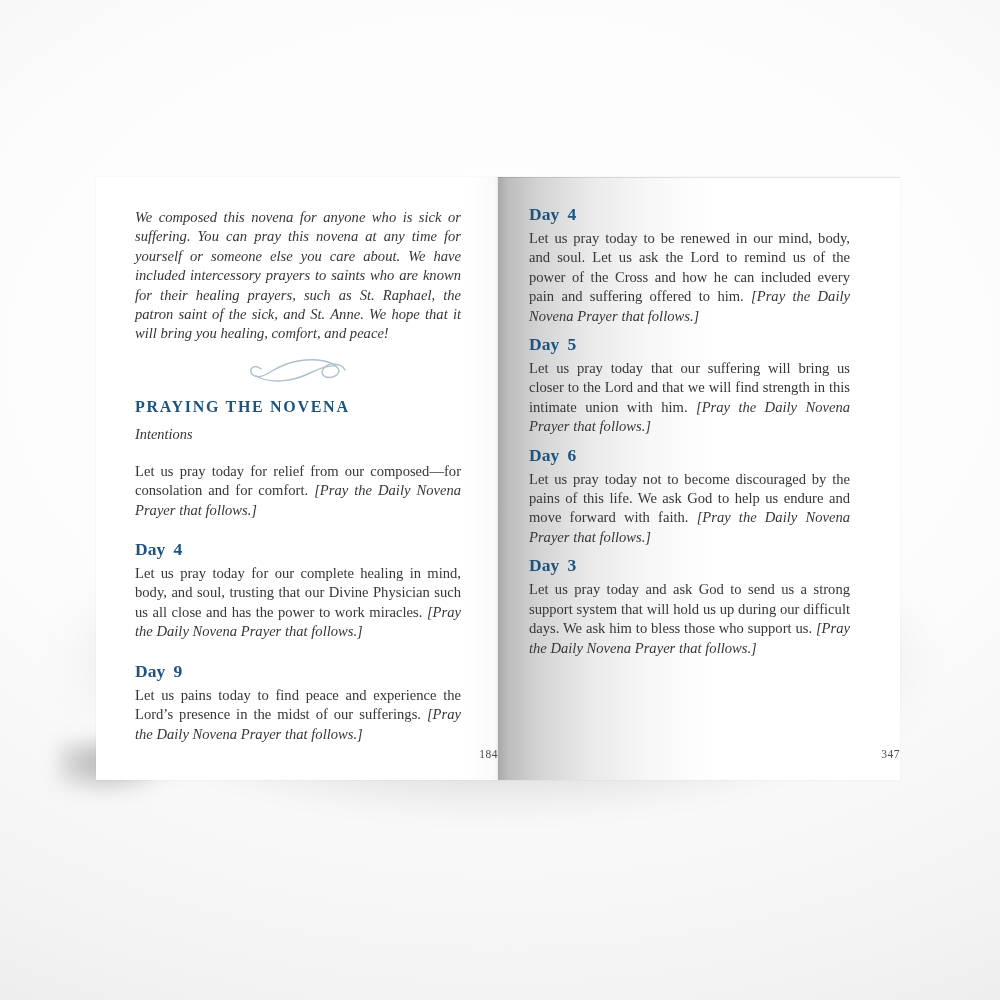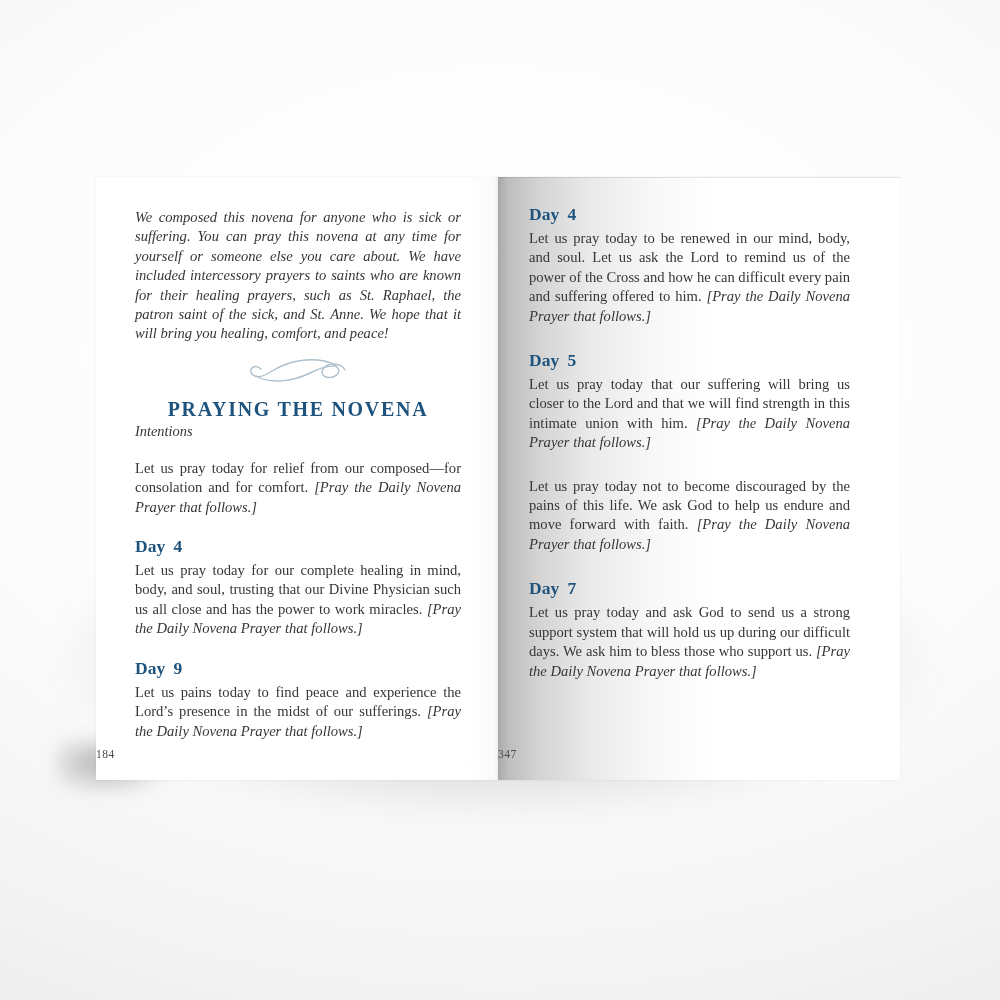--- a/index.html
+++ b/index.html
@@ -79,57 +79,57 @@
     text-align: justify;
     color: var(--body-text, #333);
     font-style: italic;
   }
   .flourish {
     text-align: center;
     margin: 10px 0 2px 0;
     height: 32px;
   }
   .section-title {
-    margin: 12px 0 2px 0;
-    text-align: center;
-    font-size: 20px;
+    margin: 12px 0 10px 0;
+    text-align: left;
+    font-size: 16px;
     font-weight: bold;
     letter-spacing: 1.7px;
     color: var(--heading, #1e537e);
   }
   .intentions {
     margin: 0 0 13px 0;
     font-style: italic;
     font-size: 14.4px;
     color: var(--body-text, #333);
   }
   .day { margin-top: 19px; }
   .page-right .day:first-child { margin-top: 2px; }
-  .page-right .day + .day { margin-top: 24px; }
+  .page-right .day + .day { margin-top: 8px; }
   .day h3 {
     margin: 0 0 4px 0;
     font-size: 17.5px;
     font-weight: bold;
     word-spacing: 4px;
     color: var(--heading, #1e537e);
   }
   .day p {
     margin: 0;
     font-size: 14.6px;
     line-height: 1.33;
     text-align: justify;
     color: var(--body-text, #333);
   }
   .day em { font-style: italic; }
   .page-num {
     position: absolute;
     bottom: 20px;
     left: 0;
     right: 0;
-    text-align: left;
+    text-align: right;
     font-size: 11.5px;
     color: var(--page-number, #4a4a4a);
     letter-spacing: 0.5px;
   }
 </style>
 </head>
 <body>
 
 <div class="stage">
   <div class="book">
@@ -167,37 +167,38 @@
           <em>[Pray the Daily Novena Prayer that follows.]</em></p>
       </section>
 
       <div class="page-num">184</div>
     </div>
 
     <div class="page page-right">
 
       <section class="day">
         <h3>Day 4</h3>
-        <p><span>Let us pray today to be renewed in our mind, body, and soul. Let us ask the Lord to remind us of the power of the Cross and how he can difficult every pain and suffering offered to him.</span>
+        <p><span>Let us pray today to be renewed in our mind, body, and soul. Let us ask the Lord to remind us of the power of the Cross and how he can included every pain and suffering offered to him.</span>
           <em>[Pray the Daily Novena Prayer that follows.]</em></p>
       </section>
 
       <section class="day">
         <h3>Day 5</h3>
         <p><span>Let us pray today that our suffering will bring us closer to the Lord and that we will find strength in this intimate union with him.</span>
           <em>[Pray the Daily Novena Prayer that follows.]</em></p>
       </section>
 
       <section class="day">
+        <h3>Day 6</h3>
         <p><span>Let us pray today not to become discouraged by the pains of this life. We ask God to help us endure and move forward with faith.</span>
           <em>[Pray the Daily Novena Prayer that follows.]</em></p>
       </section>
 
       <section class="day">
-        <h3>Day 7</h3>
+        <h3>Day 3</h3>
         <p><span>Let us pray today and ask God to send us a strong support system that will hold us up during our difficult days. We ask him to bless those who support us.</span>
           <em>[Pray the Daily Novena Prayer that follows.]</em></p>
       </section>
 
       <div class="page-num">347</div>
     </div>
 
   </div>
 </div>
 

